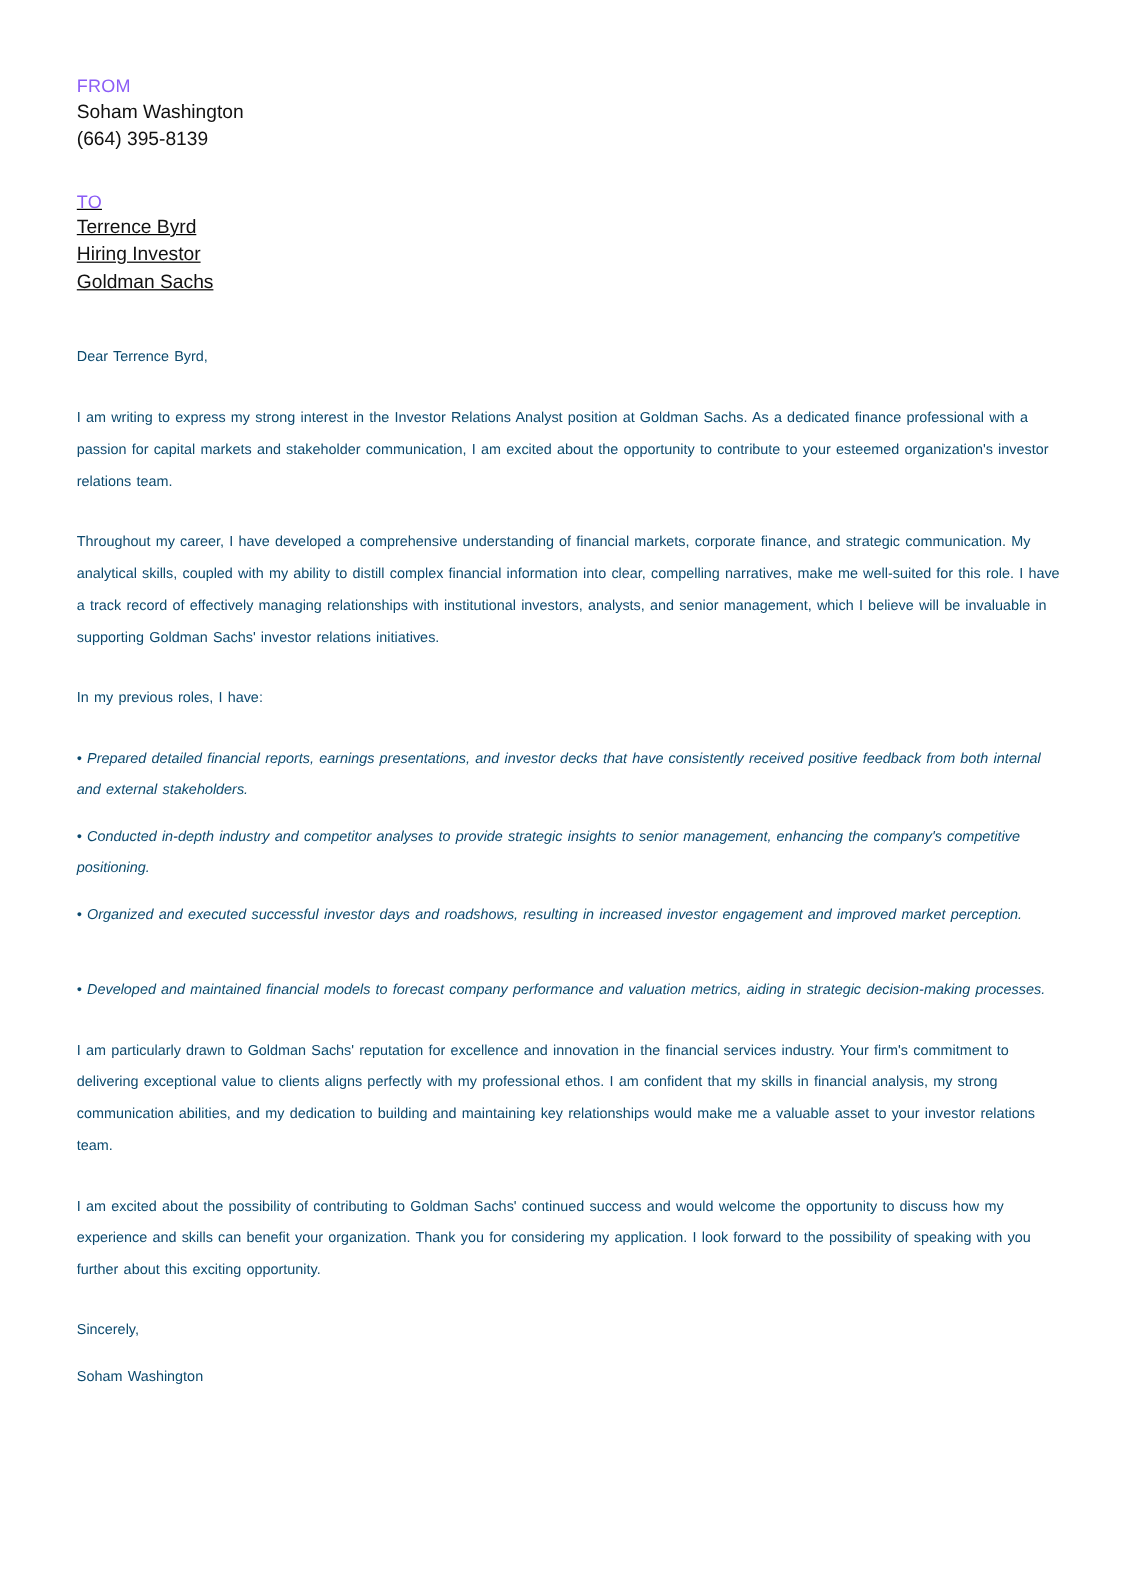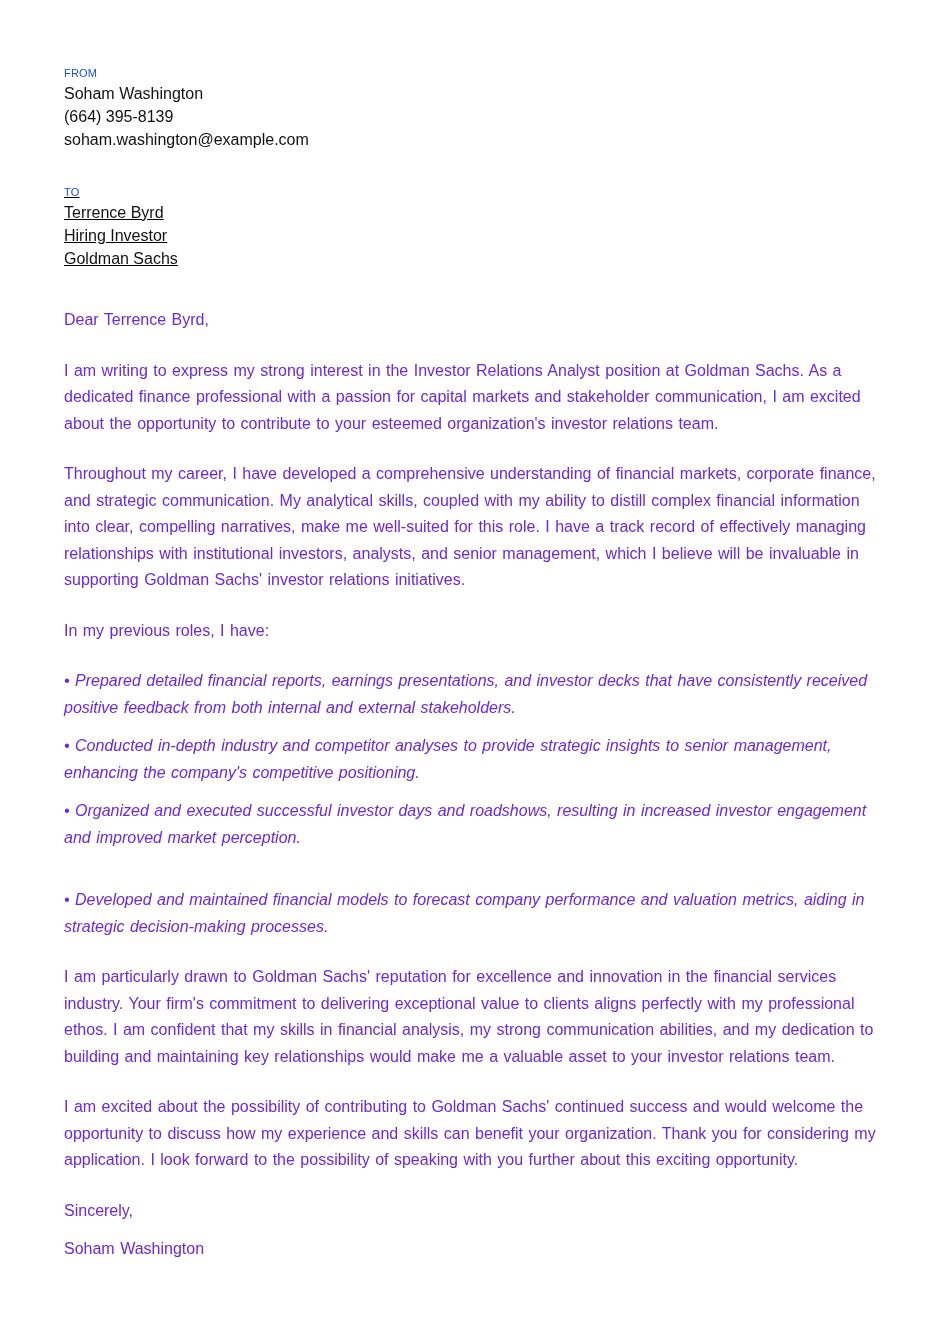--- a/index.html
+++ b/index.html
@@ -14,39 +14,39 @@
       overflow: hidden;
       font-family: "Liberation Sans", "DejaVu Sans", sans-serif;
     }
     .page {
       position: absolute;
       left: 64px;
       top: 64px;
       width: 820px;
     }
     .label {
-      font-size: 11px;
-      color: #1d4ed8;
+      font-size: 15px;
+      color: #8b5cf6;
       letter-spacing: 0.2px;
       line-height: 18px;
       height: 18px;
     }
     .contact-line {
       font-size: 16px;
       color: #111111;
       line-height: 23px;
       height: 23px;
       white-space: nowrap;
     }
     .block-from { margin-top: 0; }
     .block-to { margin-top: 32px; text-decoration: underline; }
     .body {
       margin-top: 37px;
-      font-size: 16px;
-      color: #6d28d9;
+      font-size: 12px;
+      color: #0c4a6e;
       line-height: 26.5px;
       word-spacing: 1px;
     }
     .body p {
       margin: 0;
     }
     .greeting { margin-bottom: 24px !important; }
     .para { margin-bottom: 24px !important; }
     .intro-list { margin-bottom: 24px !important; }
     .bullet { margin-bottom: 12px !important; font-style: italic; }
@@ -55,21 +55,20 @@
   </style>
 </head>
 <body>
 
 <div class="page">
 
   <div class="block-from">
     <div class="label">FROM</div>
     <div class="contact-line">Soham Washington</div>
     <div class="contact-line">(664) 395-8139</div>
-    <div class="contact-line">soham.washington@example.com</div>
   </div>
 
   <div class="block-to">
     <div class="label">TO</div>
     <div class="contact-line">Terrence Byrd</div>
     <div class="contact-line">Hiring Investor</div>
     <div class="contact-line">Goldman Sachs</div>
   </div>
 
   <div class="body">

